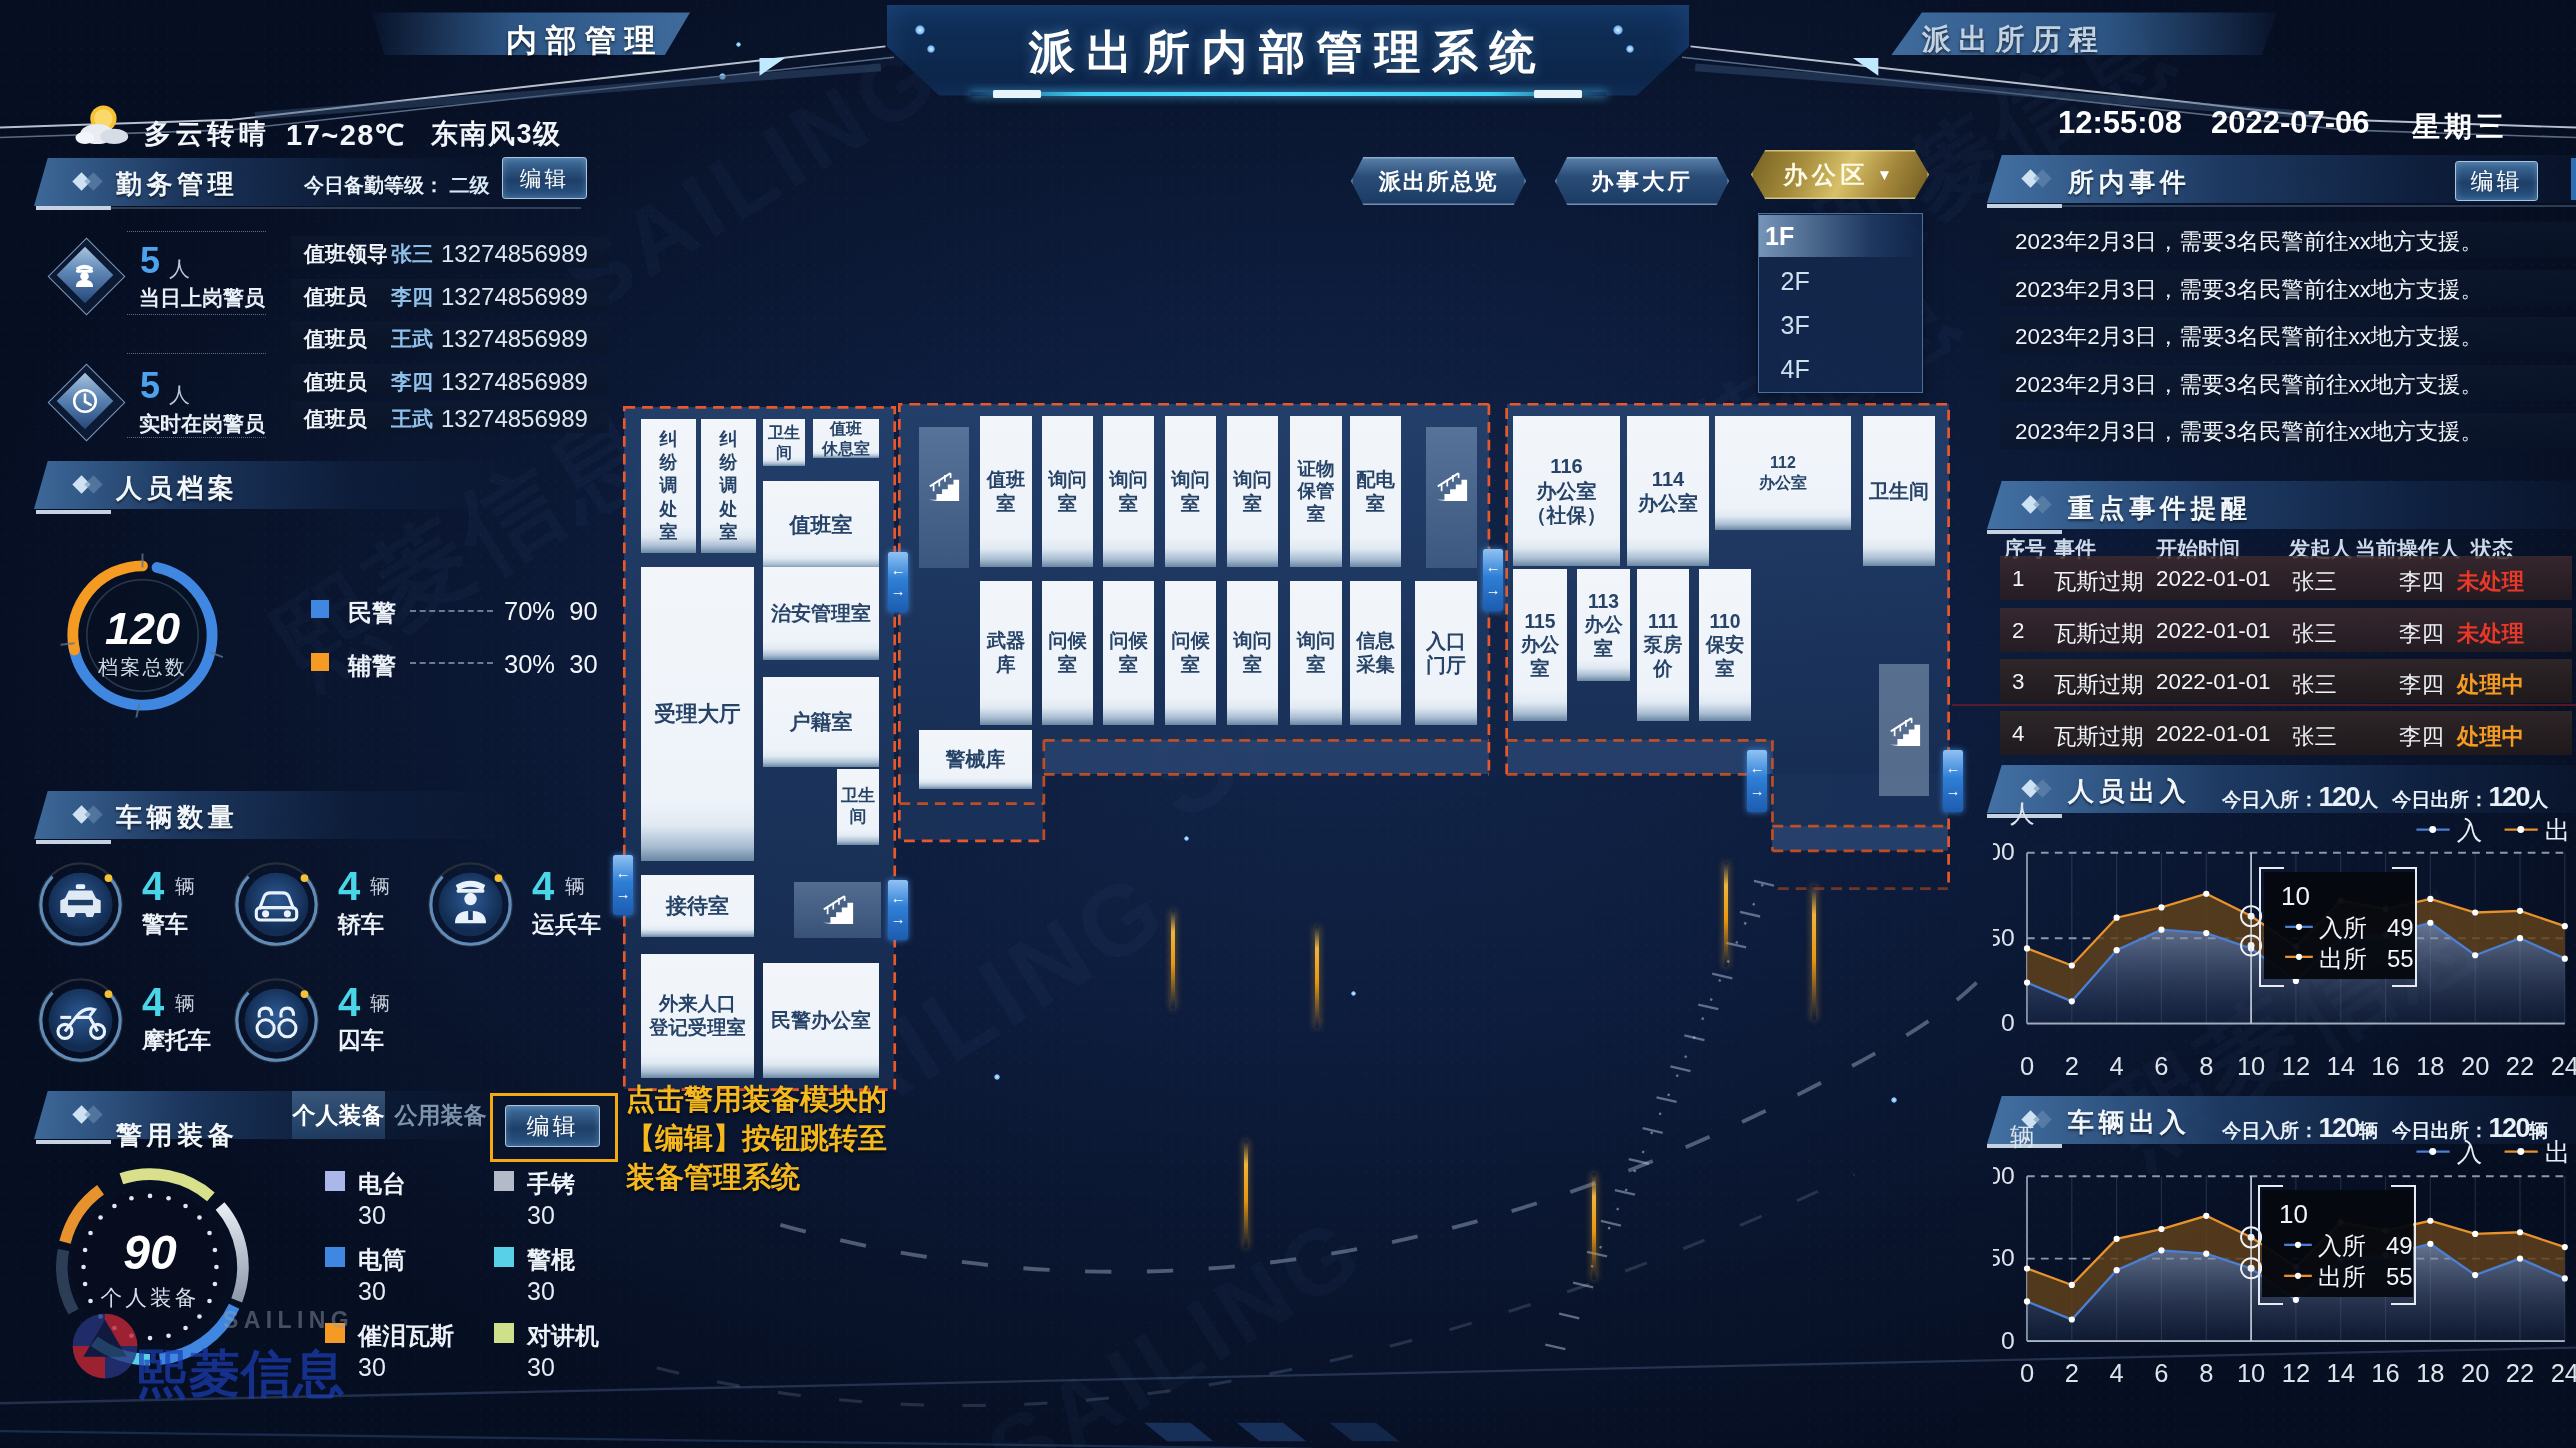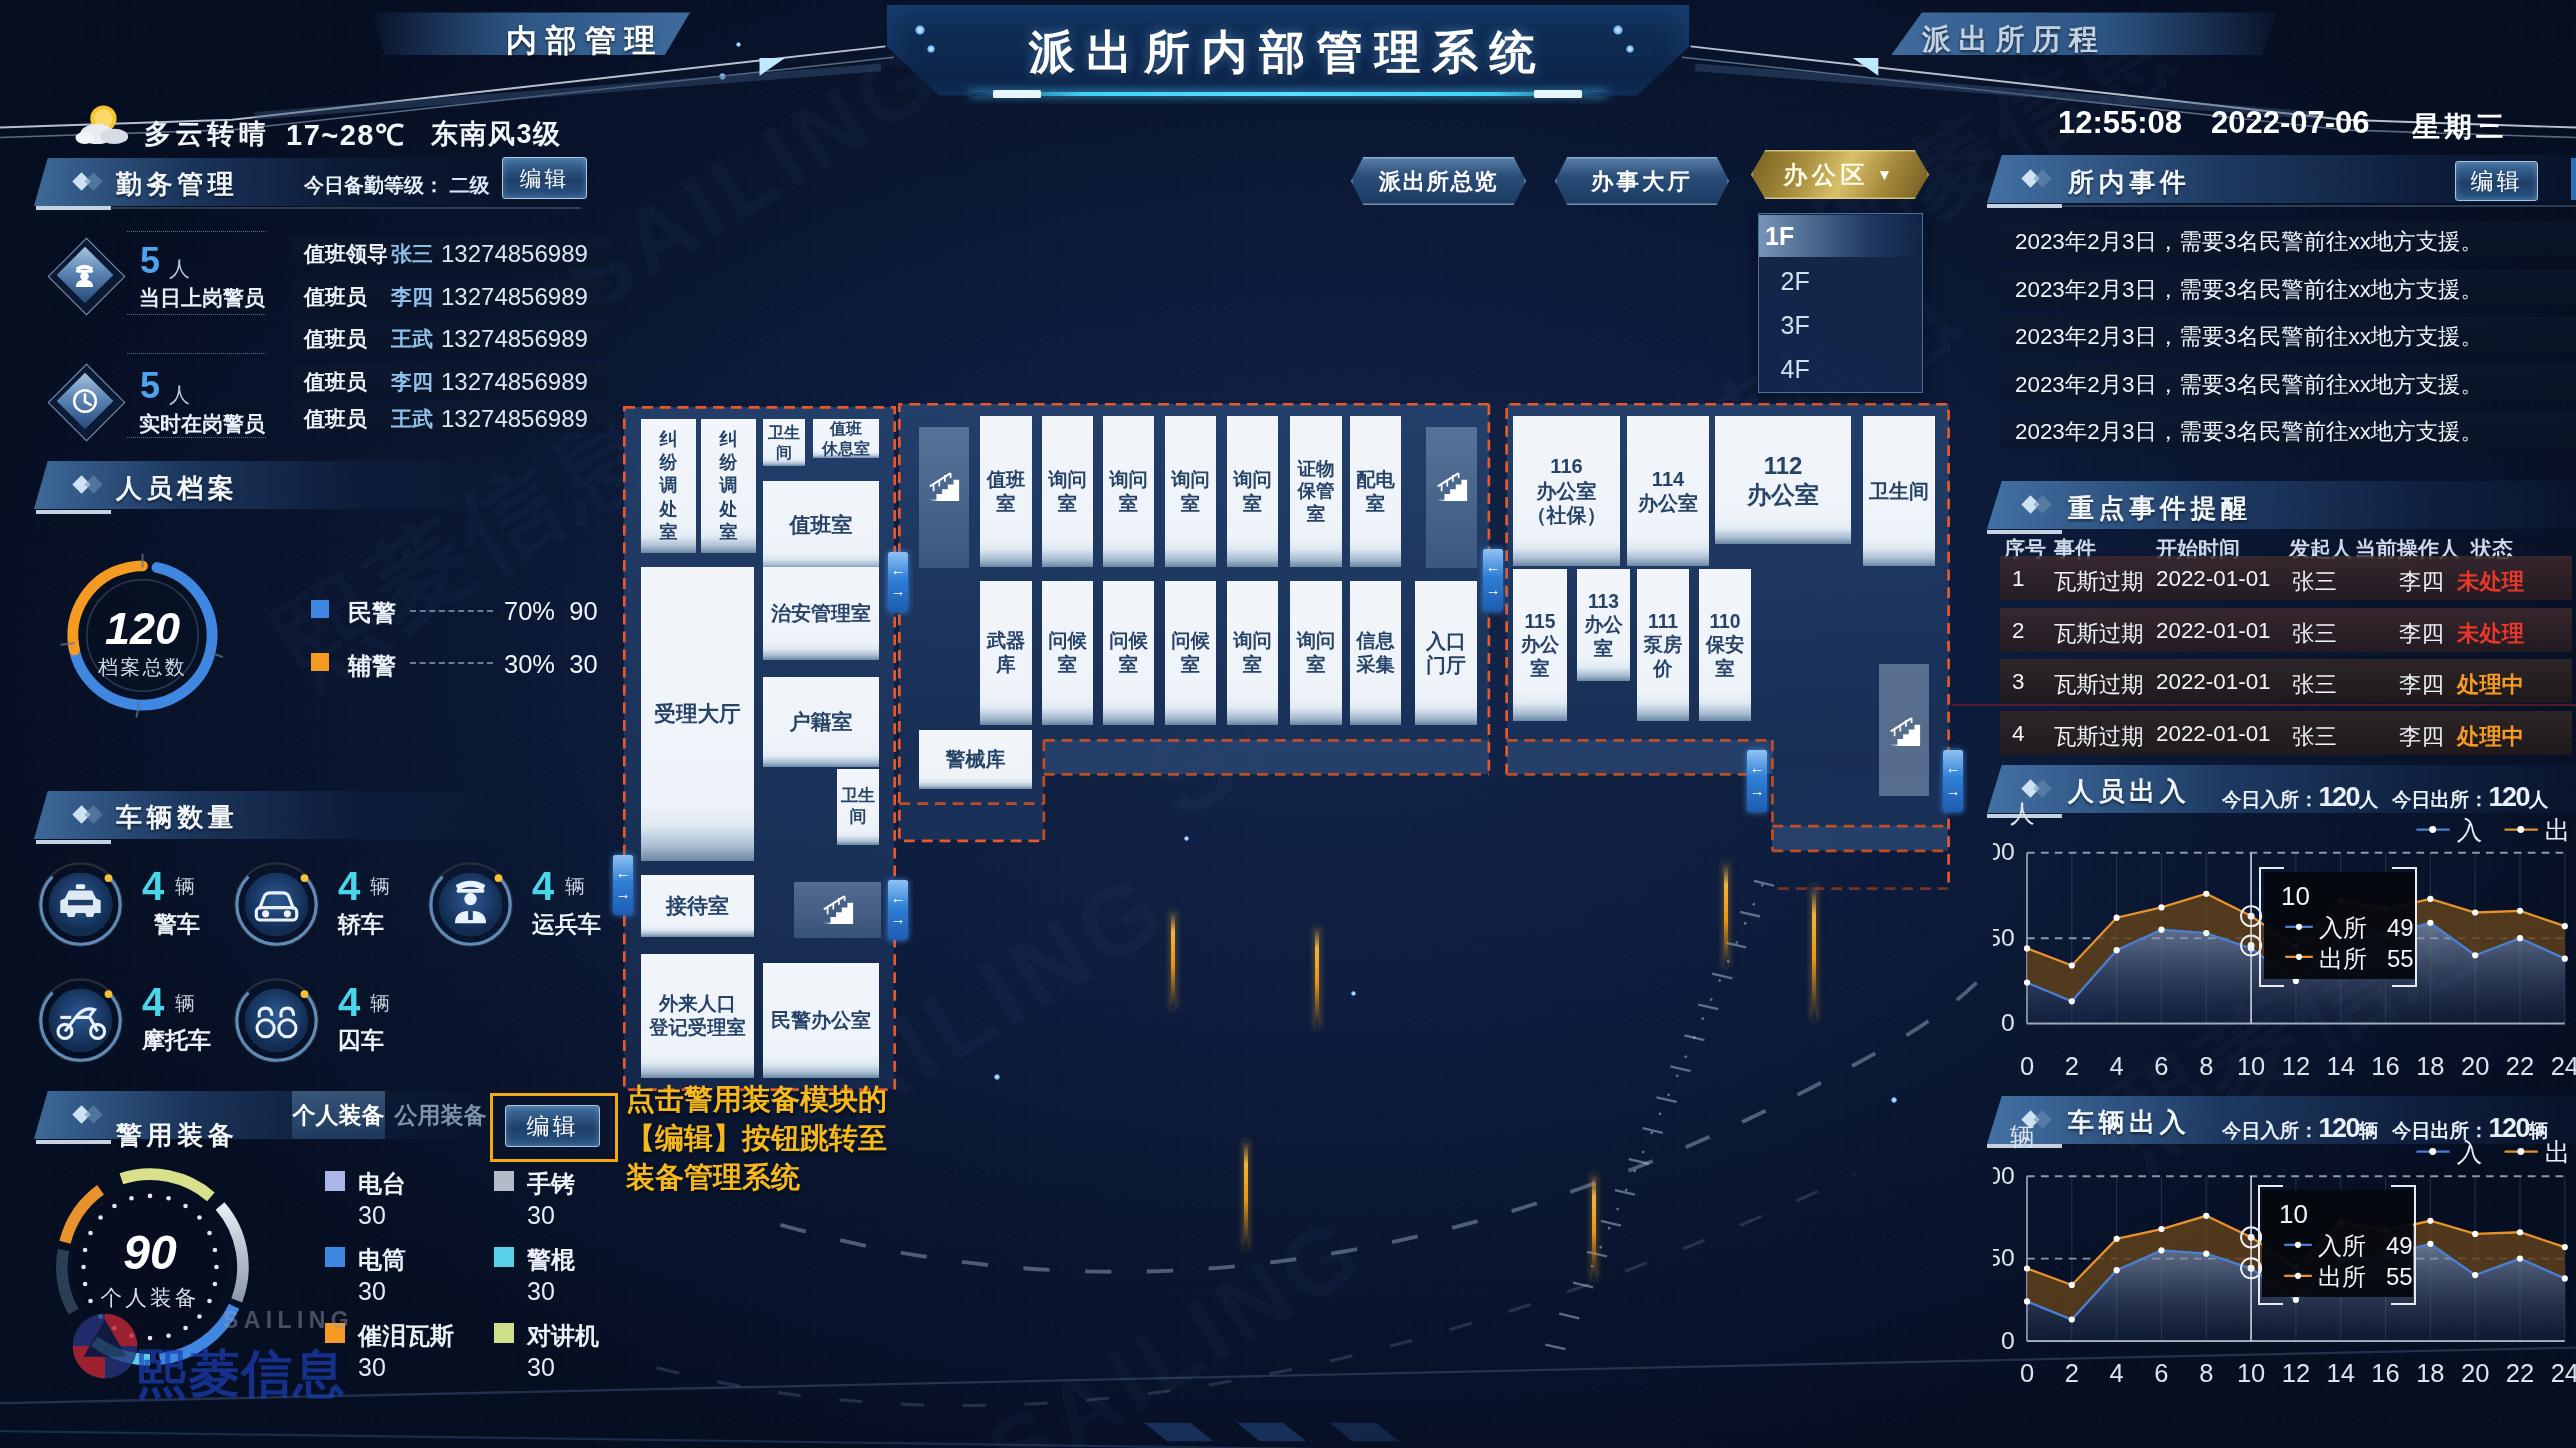--- a/index.html
+++ b/index.html
@@ -272,21 +272,21 @@
             </radialGradient>
           </defs>
         <g fill="#e9f2fb">
             <rect x="50" y="30" width="12" height="6" rx="2"></rect>
             <path d="M36 48 l5 -10 h30 l5 10 l6 3 v16 h-8 l-2 5 h-8 l-2 -5 h-12 l-2 5 h-8 l-2 -5 h-8 v-16 Z" opacity=".95"></path>
             <rect x="40" y="50" width="32" height="7" fill="#1c3c66"></rect>
           </g>
       </svg>
       <div class="abs" style="left:142px;top:864px;font-size:40px;font-weight:700;color:#49d6e8;">4</div>
       <div class="abs" style="left:175px;top:873px;font-size:20px;color:#c3ccd8;">辆</div>
-      <div class="abs" style="left:154px;top:909px;font-size:23px;font-weight:700;color:#eef3f9;">警车</div>
+      <div class="abs" style="left:142px;top:909px;font-size:23px;font-weight:700;color:#eef3f9;">警车</div>
 
       <svg class="abs" style="left:233px;top:861px;" width="87" height="87" viewBox="0 0 112 112">
         <circle cx="56" cy="56" r="53" fill="none" stroke="#262e3a" stroke-width="3"></circle>
         <path d="M 20 92 A 51 51 0 1 1 92 92" fill="none" stroke="#6f9fd0" stroke-width="4" opacity=".85" transform="rotate(180 56 56)"></path>
         <circle cx="92" cy="22" r="5" fill="#f5c235"></circle>
         <circle cx="56" cy="56" r="41" fill="url(#vg1)"></circle>
         <g fill="none" stroke="#e9f2fb" stroke-width="4">
             <path d="M34 62 l6 -16 q2 -5 8 -5 h16 q6 0 8 5 l6 16"></path>
             <rect x="30" y="60" width="52" height="16" rx="5"></rect>
             <circle cx="42" cy="68" r="2.6" fill="#e9f2fb"></circle>
@@ -605,21 +605,21 @@
       </div>
 
     <div class="room" style="left:1513px;top:416px;width:107px;height:150px;font-size:20px;">
         <p>116<br>办公室<br>（社保）</p>
       </div>
 
     <div class="room" style="left:1627px;top:416px;width:82px;height:150px;font-size:20px;">
         <p>114<br>办公室</p>
       </div>
 
-    <div class="room" style="left:1715px;top:416px;width:136px;height:128px;font-size:24px;">
+    <div class="room" style="left:1715px;top:416px;width:136px;height:114px;font-size:16px;">
         <p>112<br>办公室</p>
       </div>
 
     <div class="room" style="left:1863px;top:416px;width:72px;height:150px;font-size:20px;">
         <p>卫生间</p>
       </div>
 
     <div class="room" style="left:1513px;top:569px;width:54px;height:152px;font-size:19.3px;">
         <p>115<br>办公<br>室</p>
       </div>

